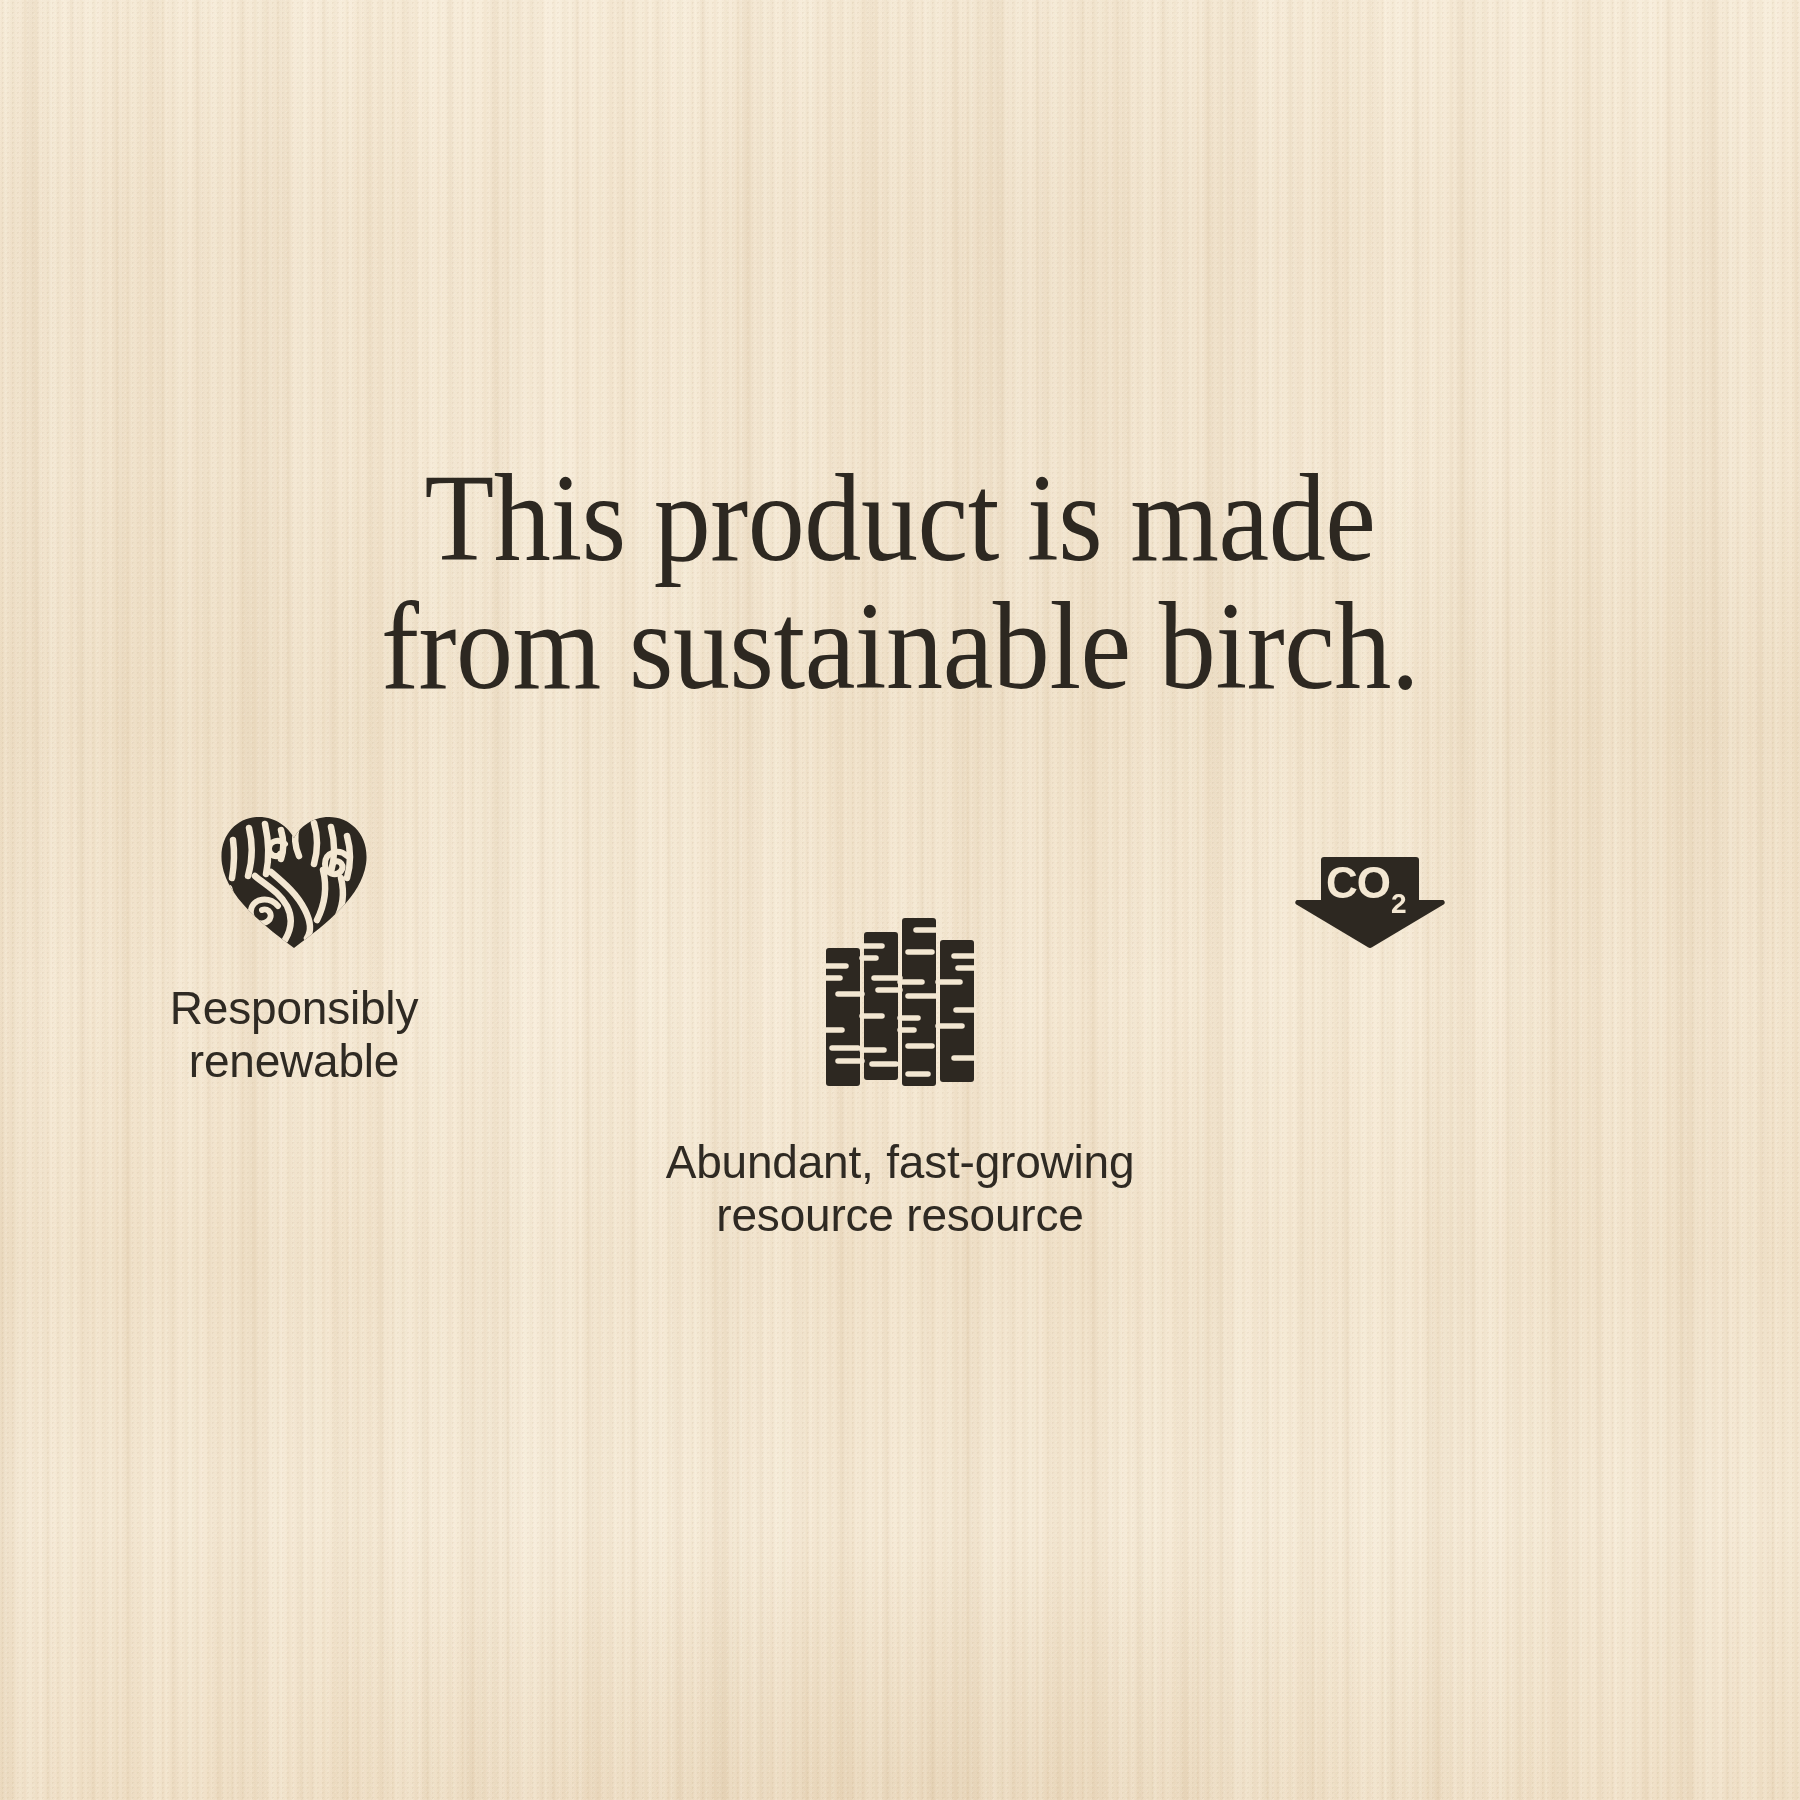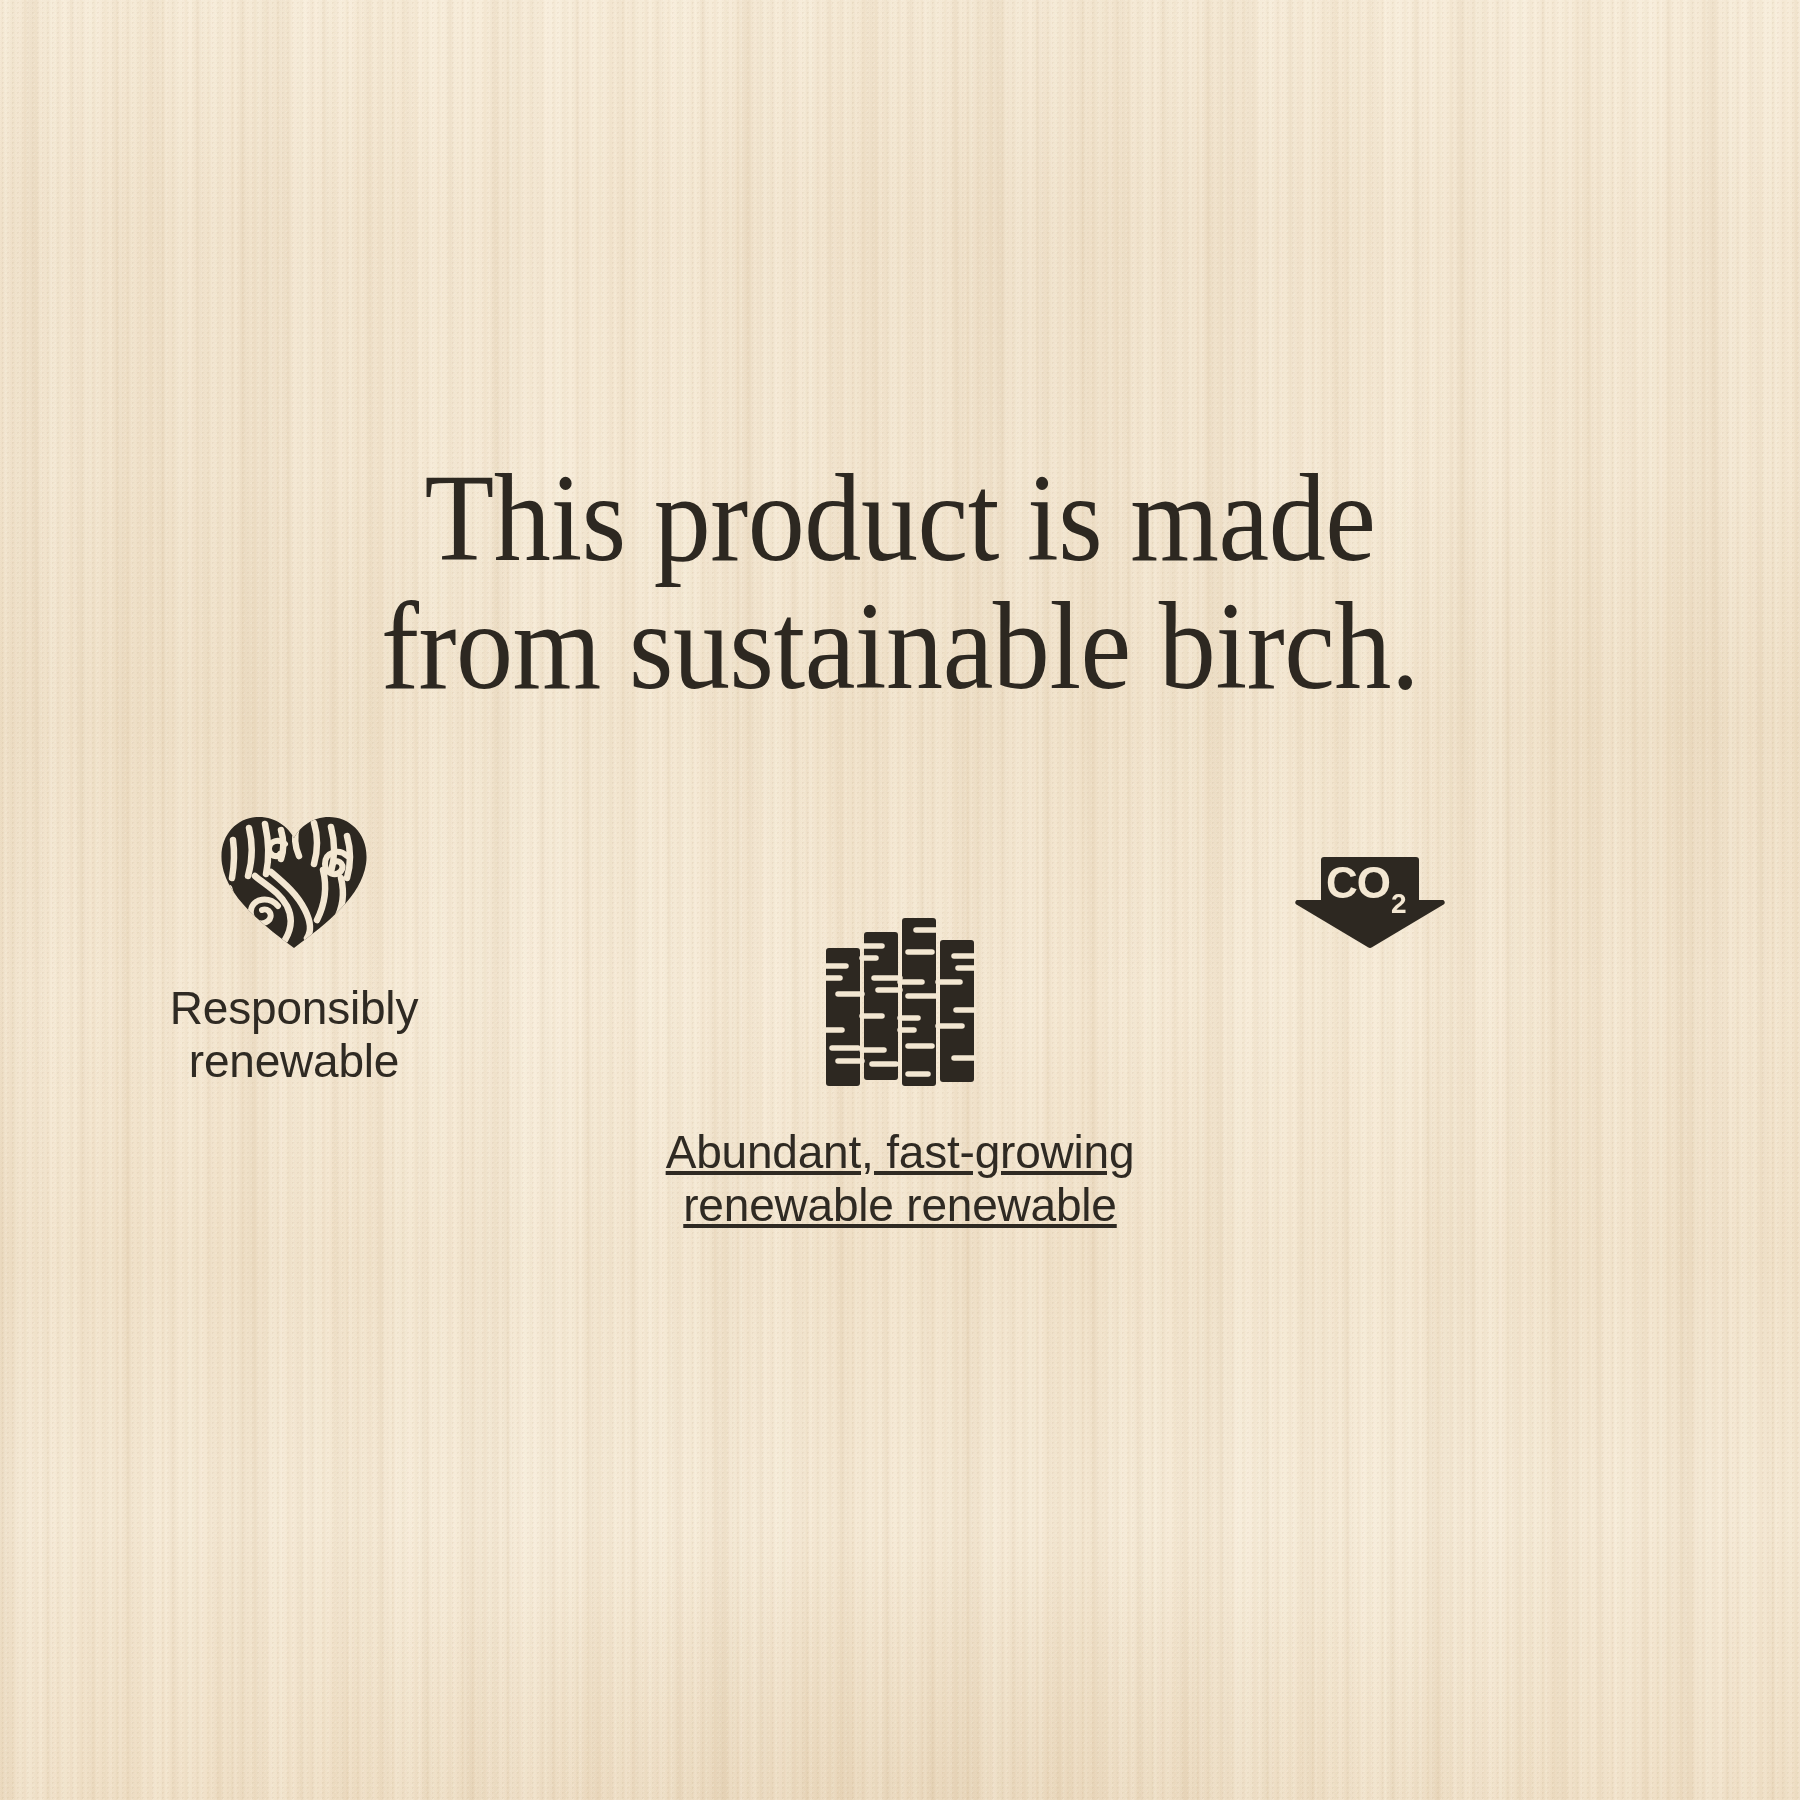--- a/index.html
+++ b/index.html
@@ -119,21 +119,21 @@
   .feature .cap span{display:block;white-space:nowrap;}
 
   
   #feat-left{left:24px;top:10px;width:420px;}
   #feat-left .iconwrap{height:150px;display:flex;align-items:flex-end;justify-content:center;}
   #feat-left .cap{margin-top:32px;}
 
   
   #feat-center{left:560px;top:120px;width:560px;}
   #feat-center .iconwrap{height:176px;display:flex;align-items:flex-end;justify-content:center;}
-  #feat-center .cap{margin-top:40px;text-decoration:underline;}
+  #feat-center .cap{margin-top:50px;}
 
   
   #feat-right{left:1100px;top:10px;width:420px;}
   #feat-right .iconwrap{height:150px;display:flex;align-items:flex-end;justify-content:center;}
   #feat-right .cap{margin-top:32px;}
 
   svg{display:block;}
 </style>
 </head>
 <body>
@@ -252,21 +252,21 @@
               <line x1="134" y1="50" x2="152" y2="50"></line>
               <line x1="114" y1="64" x2="136" y2="64"></line>
               <line x1="132" y1="92" x2="152" y2="92"></line>
               <line x1="114" y1="108" x2="138" y2="108"></line>
               <line x1="130" y1="140" x2="152" y2="140"></line>
             </g>
           </svg>
         </div>
         <div class="cap">
           <span>Abundant, fast-growing</span>
-          <span>renewable renewable</span>
+          <span>resource resource</span>
         </div>
       </div>
 
       <div class="feature" id="feat-right">
         <div class="iconwrap">
           <svg width="152" height="96" viewBox="0 0 152 96" aria-hidden="true">
             <path d="M30 3 H122 A3 3 0 0 1 125 6 V46 H148 A2.5 2.5 0 0 1 150 50.3 L78 93.3 A4 4 0 0 1 74 93.3 L2 50.3 A2.5 2.5 0 0 1 4 46 H27 V6 A3 3 0 0 1 30 3 Z" fill="#2d2821"></path>
             <text x="32" y="44" font-family="'Liberation Sans','DejaVu Sans',sans-serif" font-size="44" font-weight="700" fill="#f3e7d2" letter-spacing="-1">CO</text>
             <text x="97" y="59" font-family="'Liberation Sans','DejaVu Sans',sans-serif" font-size="28" font-weight="700" fill="#f3e7d2">2</text>
           </svg>

